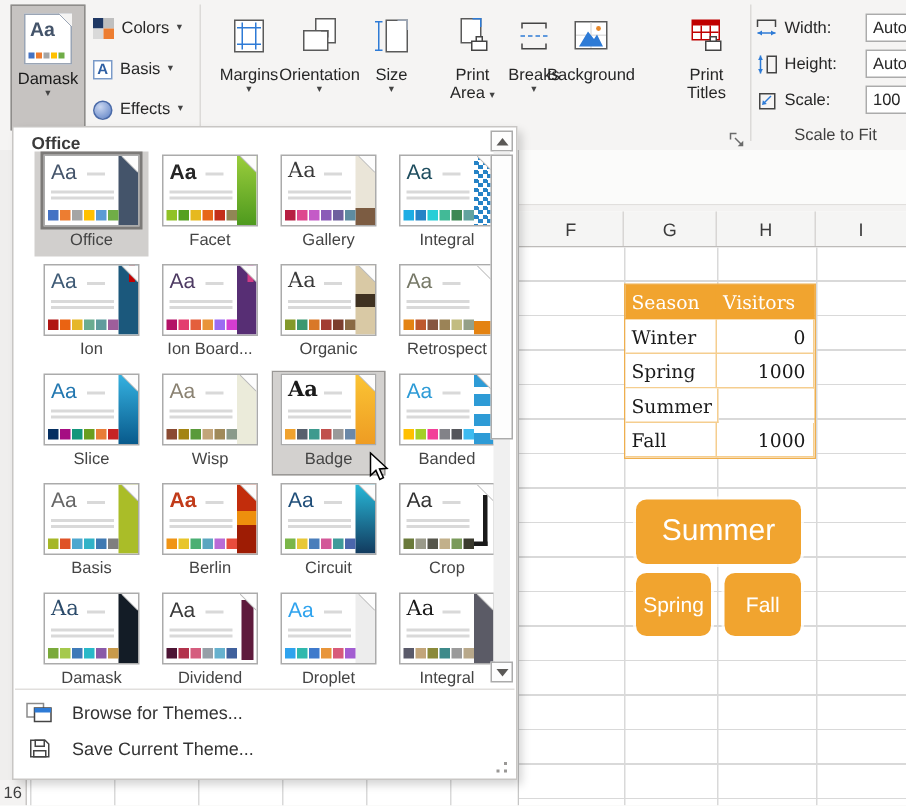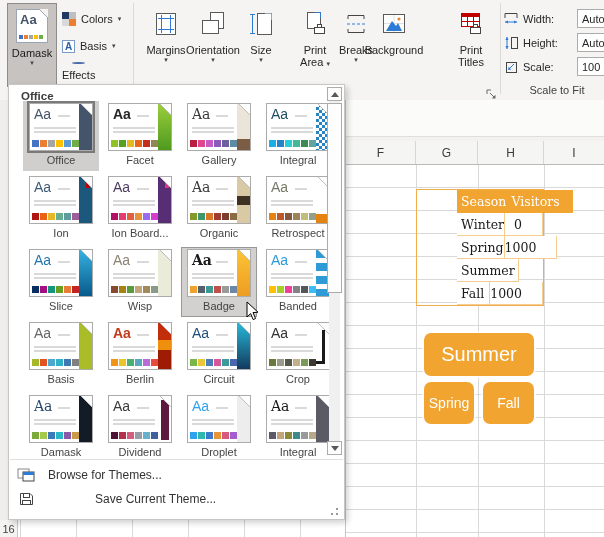--- a/index.html
+++ b/index.html
@@ -46,24 +46,24 @@
   .fxgap{position:absolute;left:0;top:37px;width:100%;height:4px;background:#F3F2F1;}
   .colheaders{position:absolute;left:0;top:41px;width:100%;height:24px;background:#F5F5F4;border-bottom:1px solid #BDBBB9;box-sizing:border-box;display:flex;}
   .colheaders .ch{border-right:1px solid #D8D6D4;box-sizing:border-box;display:flex;align-items:center;justify-content:center;
                   font-size:12px;color:#3B3B3B;height:100%;}
   .gridarea{position:absolute;left:0;top:65px;width:100%;height:372px;
             background:repeating-linear-gradient(180deg,#fff 0 22px,#D9D9D9 22px 23px);}
   .vline{position:absolute;top:0;bottom:0;width:1px;background:#D9D9D9;}
 
   .xl-table{position:absolute;left:70px;top:89px;width:128px;font-family:"DejaVu Serif",serif;font-size:12.5px;
             border:1px solid #EFAF4E;box-sizing:border-box;}
-  .xl-tr{display:flex;height:23px;margin-left:40px;}
+  .xl-tr{display:flex;height:23px;}
   .xl-td{box-sizing:border-box;border-right:1px solid #F5CE8F;border-bottom:1px solid #F5CE8F;display:flex;align-items:center;background:#fff;color:#1a1a1a;}
   .xl-td.s{width:62px;padding-left:4px;}
-  .xl-td.v{width:66px;justify-content:flex-end;padding-right:20px;}
+  .xl-td.v{width:66px;justify-content:flex-end;padding-right:5px;}
   .xl-tr.head .xl-td{background:var(--accent);color:#fff;border-color:var(--accent);}
   .xl-tr.head .xl-td.v{justify-content:flex-start;padding-left:4px;}
 
   .sbtn{position:absolute;background:var(--accent);color:#fff;border-radius:7px;display:flex;align-items:center;justify-content:center;
         box-shadow:0 0 0 2px rgba(255,255,255,0.75);cursor:default;}
   .sbtn.summer{left:78px;top:233px;width:110px;height:43px;font-size:20px;}
   .sbtn.spring{left:78px;top:282px;width:50px;height:42px;font-size:14px;}
   .sbtn.fall{left:137px;top:282px;width:51px;height:42px;font-size:14px;}
 
   .leftstrip{position:absolute;left:0;top:100px;width:8px;height:420px;background:#EFEEED;}
@@ -105,21 +105,21 @@
            display:flex;align-items:center;justify-content:center;}
   .scr-up{top:0;}
   .scr-down{top:354px;}
   .tri-up{width:0;height:0;border-left:4px solid transparent;border-right:4px solid transparent;border-bottom:5px solid #5A5856;}
   .tri-down{width:0;height:0;border-left:4px solid transparent;border-right:4px solid transparent;border-top:5px solid #5A5856;}
   .scr-track{position:absolute;left:2px;top:14px;width:11px;height:340px;background:#F0F0F0;}
   .scr-thumb{position:absolute;left:0;top:16px;width:15px;height:190px;background:#FDFDFD;border:1px solid #ABABAB;box-sizing:border-box;}
 
   .menu-item{position:absolute;left:2px;right:2px;height:24px;display:flex;align-items:center;font-size:12px;color:#333;cursor:default;}
   .mi-browse{top:378px;}
-  .mi-save{top:402px;gap:47px;}
+  .mi-save{top:402px;}
   .menu-item .mico{width:18px;margin-left:6px;margin-right:13px;display:flex;justify-content:center;}
   .grip{position:absolute;right:6px;bottom:4px;width:7px;height:7px;}
   .grip i{position:absolute;width:2px;height:2px;background:#9A9896;}
   .g1{right:0;bottom:0;}.g2{right:5px;bottom:0;}.g3{right:0;bottom:5px;}
 
   .cursor{position:absolute;left:246px;top:301px;z-index:30;}
 </style>
 </head>
 <body>
 
@@ -151,21 +151,21 @@
           <i class="q4"></i>
         </span>
       <span>Colors</span>
       <span class="dd">▾</span>
     </div>
     <div class="smallbtn" style="top:35px;">
       <span class="fonts-ico">A</span>
       <span>Basis</span>
       <span class="dd">▾</span>
     </div>
-    <div class="smallbtn" style="top:62px;flex-direction:column;">
+    <div class="smallbtn" style="top:62px;">
       <span class="effects-ico"></span>
       <span>Effects</span>
       <span class="dd">▾</span>
     </div>
 
     <div class="vsep" style="left:133px;"></div>
 
     <div class="bigbtn" style="left:138px;width:56px;">
       <span class="ico">
         <svg width="26" height="26">

